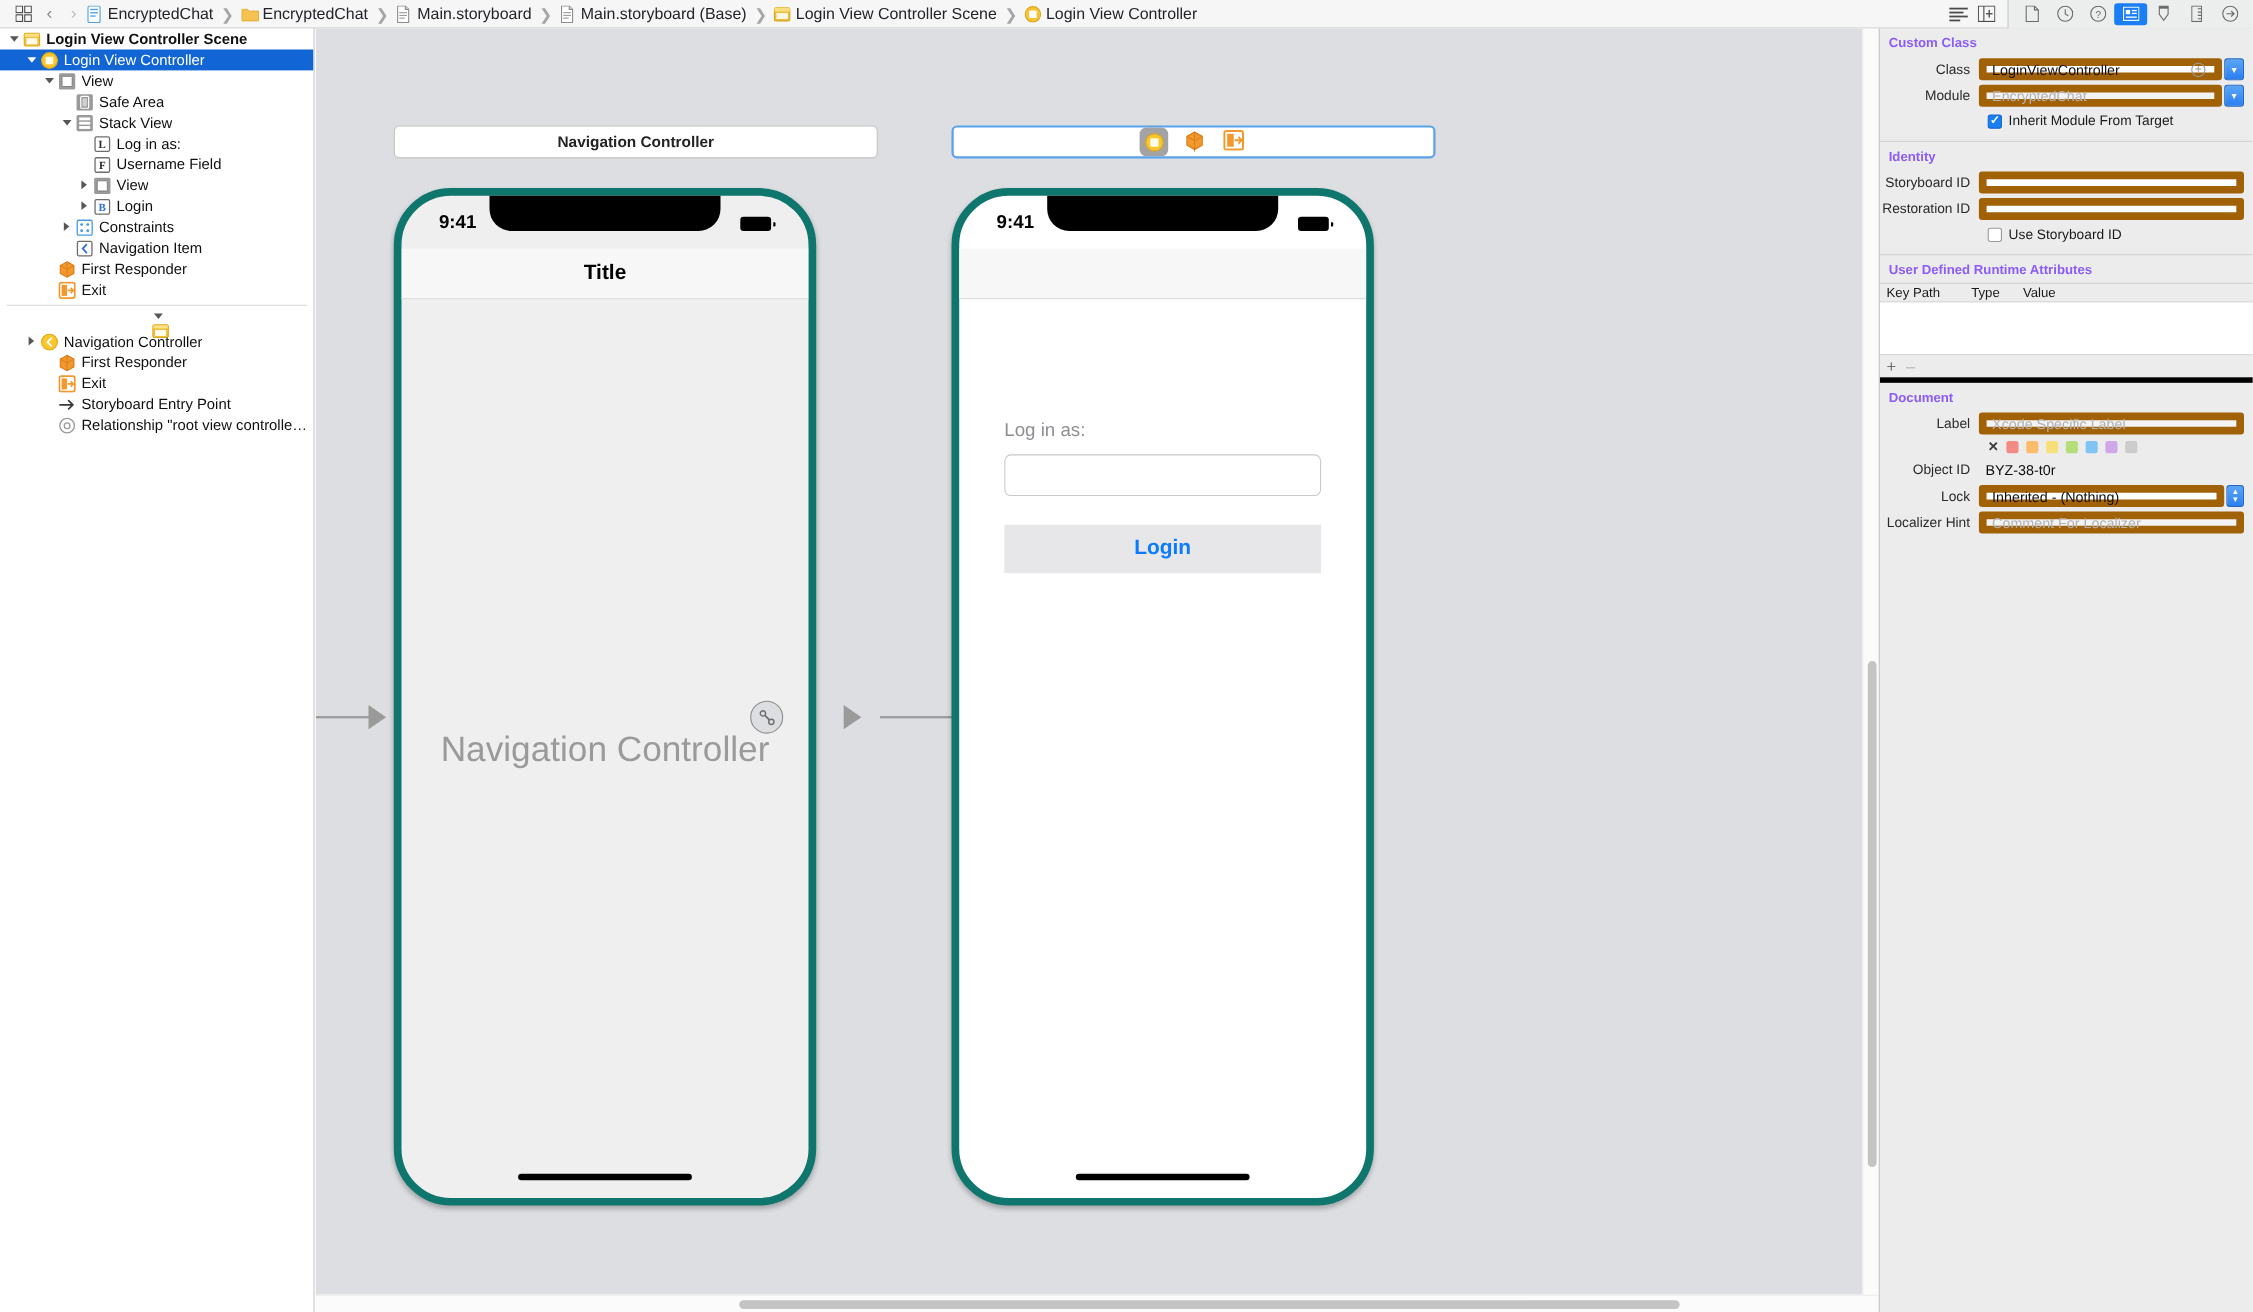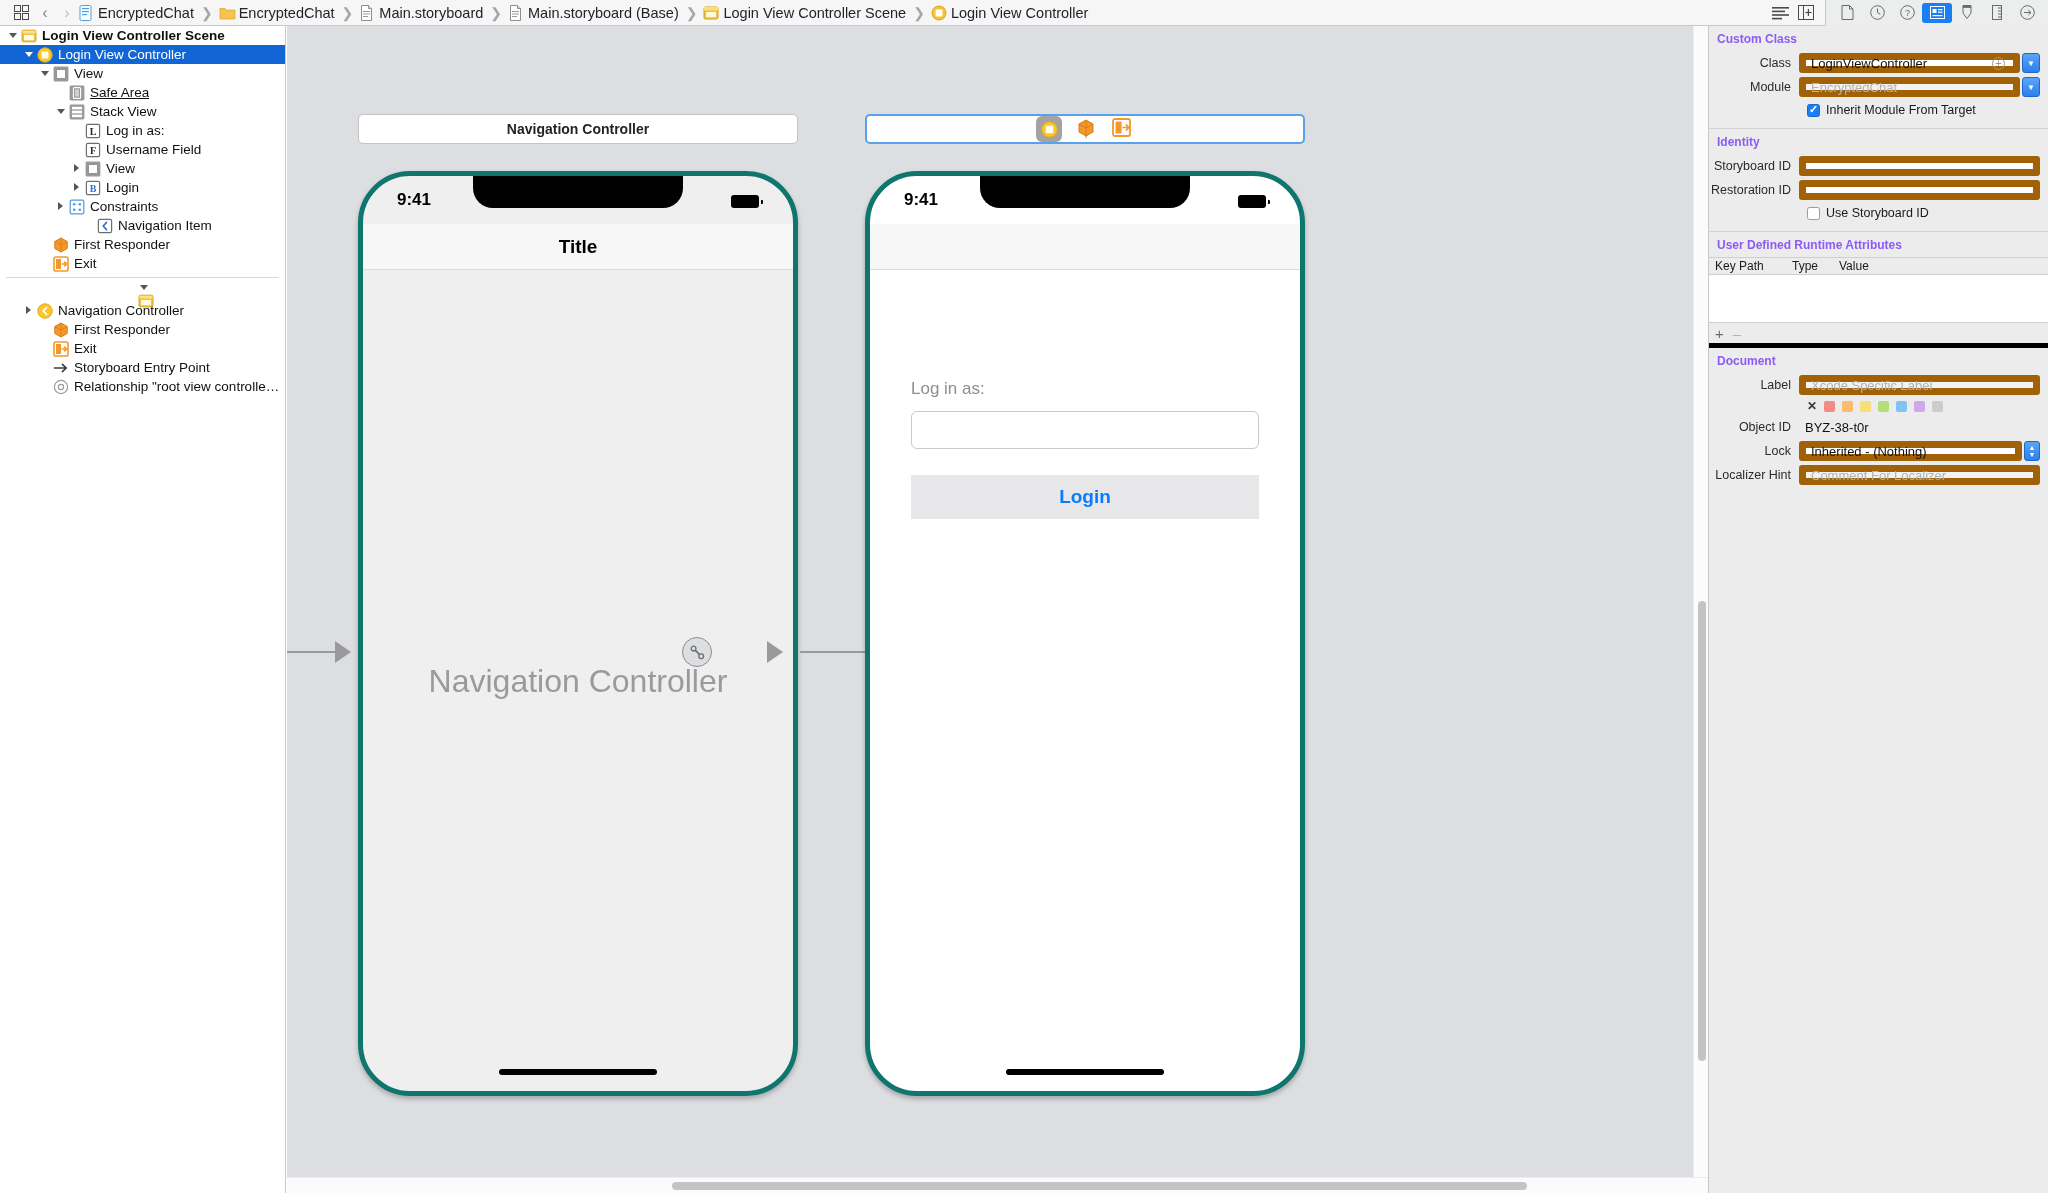--- a/index.html
+++ b/index.html
@@ -119,22 +119,22 @@
   .scene-bar.selected { border: 2px solid #58a1ec; }
   .scene-bar .objicons { display: flex; align-items: center; gap: 14px; }
   .obj-ic { width: 22px; height: 22px; display: block; }
   .obj-ic-sel {
     width: 26px; height: 26px; border-radius: 6px; background: #a3a3a3;
     display: flex; align-items: center; justify-content: center;
   }
 
   
   .phone {
-    position: absolute; width: 440px; height: 925px;
-    border: 5px solid #0f766e; border-radius: 52px;
+    position: absolute; width: 384px; height: 925px;
+    border: 7px solid #0f766e; border-radius: 52px;
     background: #ffffff; overflow: hidden;
     box-shadow: 0 3px 5px rgba(0,0,0,0.25);
   }
   .phone.dim { background: #f0efef; }
   .notch {
     position: absolute; left: 50%; transform: translateX(-50%); top: -2px;
     width: 210px; height: 34px; background: #000000;
     border-bottom-left-radius: 20px; border-bottom-right-radius: 20px;
   }
   .statusbar {
@@ -430,21 +430,21 @@
         <span class="lbl">Login View Controller</span>
       </div>
       <div class="orow" style="padding-left: 40px;">
         <span class="tw open"></span>
         <span class="oic"><svg width="16" height="16" viewBox="0 0 16 16">
             <rect x="0.6" y="0.6" width="14.8" height="14.8" rx="1.4" fill="#9a9a9a"></rect>
             <rect x="3.4" y="3.4" width="9.2" height="9.2" rx="0.8" fill="#ffffff" stroke="#7a7a7a" stroke-width="0.8"></rect>
           </svg></span>
         <span class="lbl">View</span>
       </div>
-      <div class="orow" style="padding-left: 56px; text-decoration: underline;">
+      <div class="orow" style="padding-left: 56px;">
         <span class="tw none"></span>
         <span class="oic"><svg width="16" height="16" viewBox="0 0 16 16">
             <rect x="0.6" y="0.6" width="14.8" height="14.8" rx="1.4" fill="#9a9a9a"></rect>
             <rect x="4.4" y="2.6" width="7.2" height="10.8" rx="1" fill="none" stroke="#ffffff" stroke-width="1.1"></rect>
             <rect x="6" y="4.4" width="4" height="7.2" fill="#ffffff" opacity="0.55"></rect>
           </svg></span>
         <span class="lbl">Safe Area</span>
       </div>
       <div class="orow" style="padding-left: 56px;">
         <span class="tw open"></span>
@@ -492,21 +492,21 @@
         <span class="tw closed"></span>
         <span class="oic"><svg width="16" height="16" viewBox="0 0 16 16">
             <rect x="1.2" y="1.2" width="13.6" height="13.6" rx="1.4" fill="#ffffff" stroke="#4c9ae0" stroke-width="1.2"></rect>
             <circle cx="5.2" cy="5.2" r="1.3" fill="#4c9ae0"></circle>
             <circle cx="10.8" cy="5.2" r="1.3" fill="#4c9ae0"></circle>
             <circle cx="5.2" cy="10.8" r="1.3" fill="#4c9ae0"></circle>
             <circle cx="10.8" cy="10.8" r="1.3" fill="#4c9ae0"></circle>
           </svg></span>
         <span class="lbl">Constraints</span>
       </div>
-      <div class="orow" style="padding-left: 56px; margin-left: 28px;">
+      <div class="orow" style="padding-left: 56px;">
         <span class="tw none"></span>
         <span class="oic"><svg width="16" height="16" viewBox="0 0 16 16">
             <rect x="1.4" y="1.4" width="13.2" height="13.2" rx="1.4" fill="#ffffff" stroke="#6e6e6e" stroke-width="1.2"></rect>
             <path d="M9.6 4.4L6.2 8l3.4 3.6" fill="none" stroke="#2f6fd0" stroke-width="1.6" stroke-linecap="round"></path>
           </svg></span>
         <span class="lbl">Navigation Item</span>
       </div>
       <div class="orow" style="padding-left: 40px;">
         <span class="tw none"></span>
         <span class="oic"><svg width="16" height="16" viewBox="0 0 16 16">

